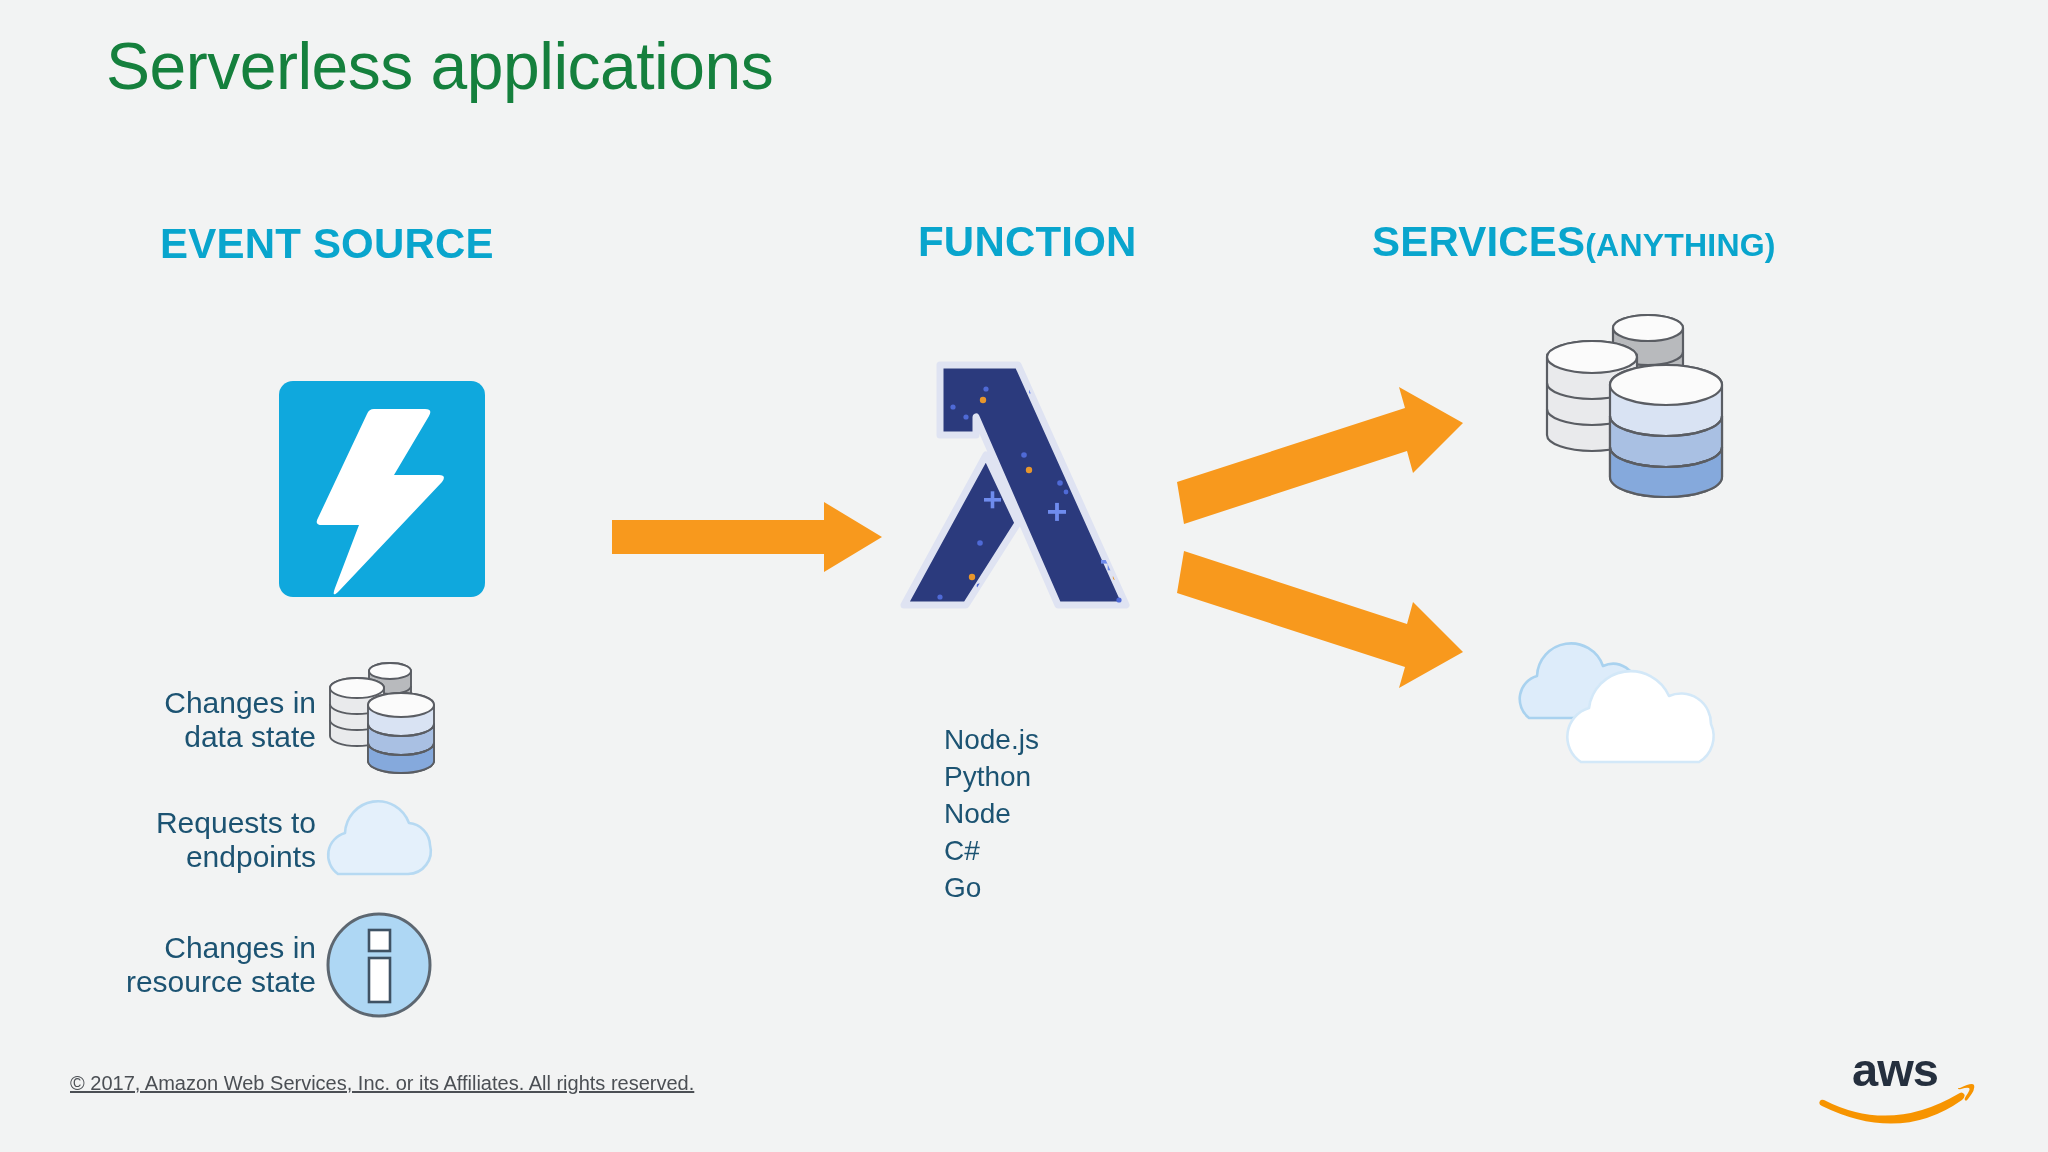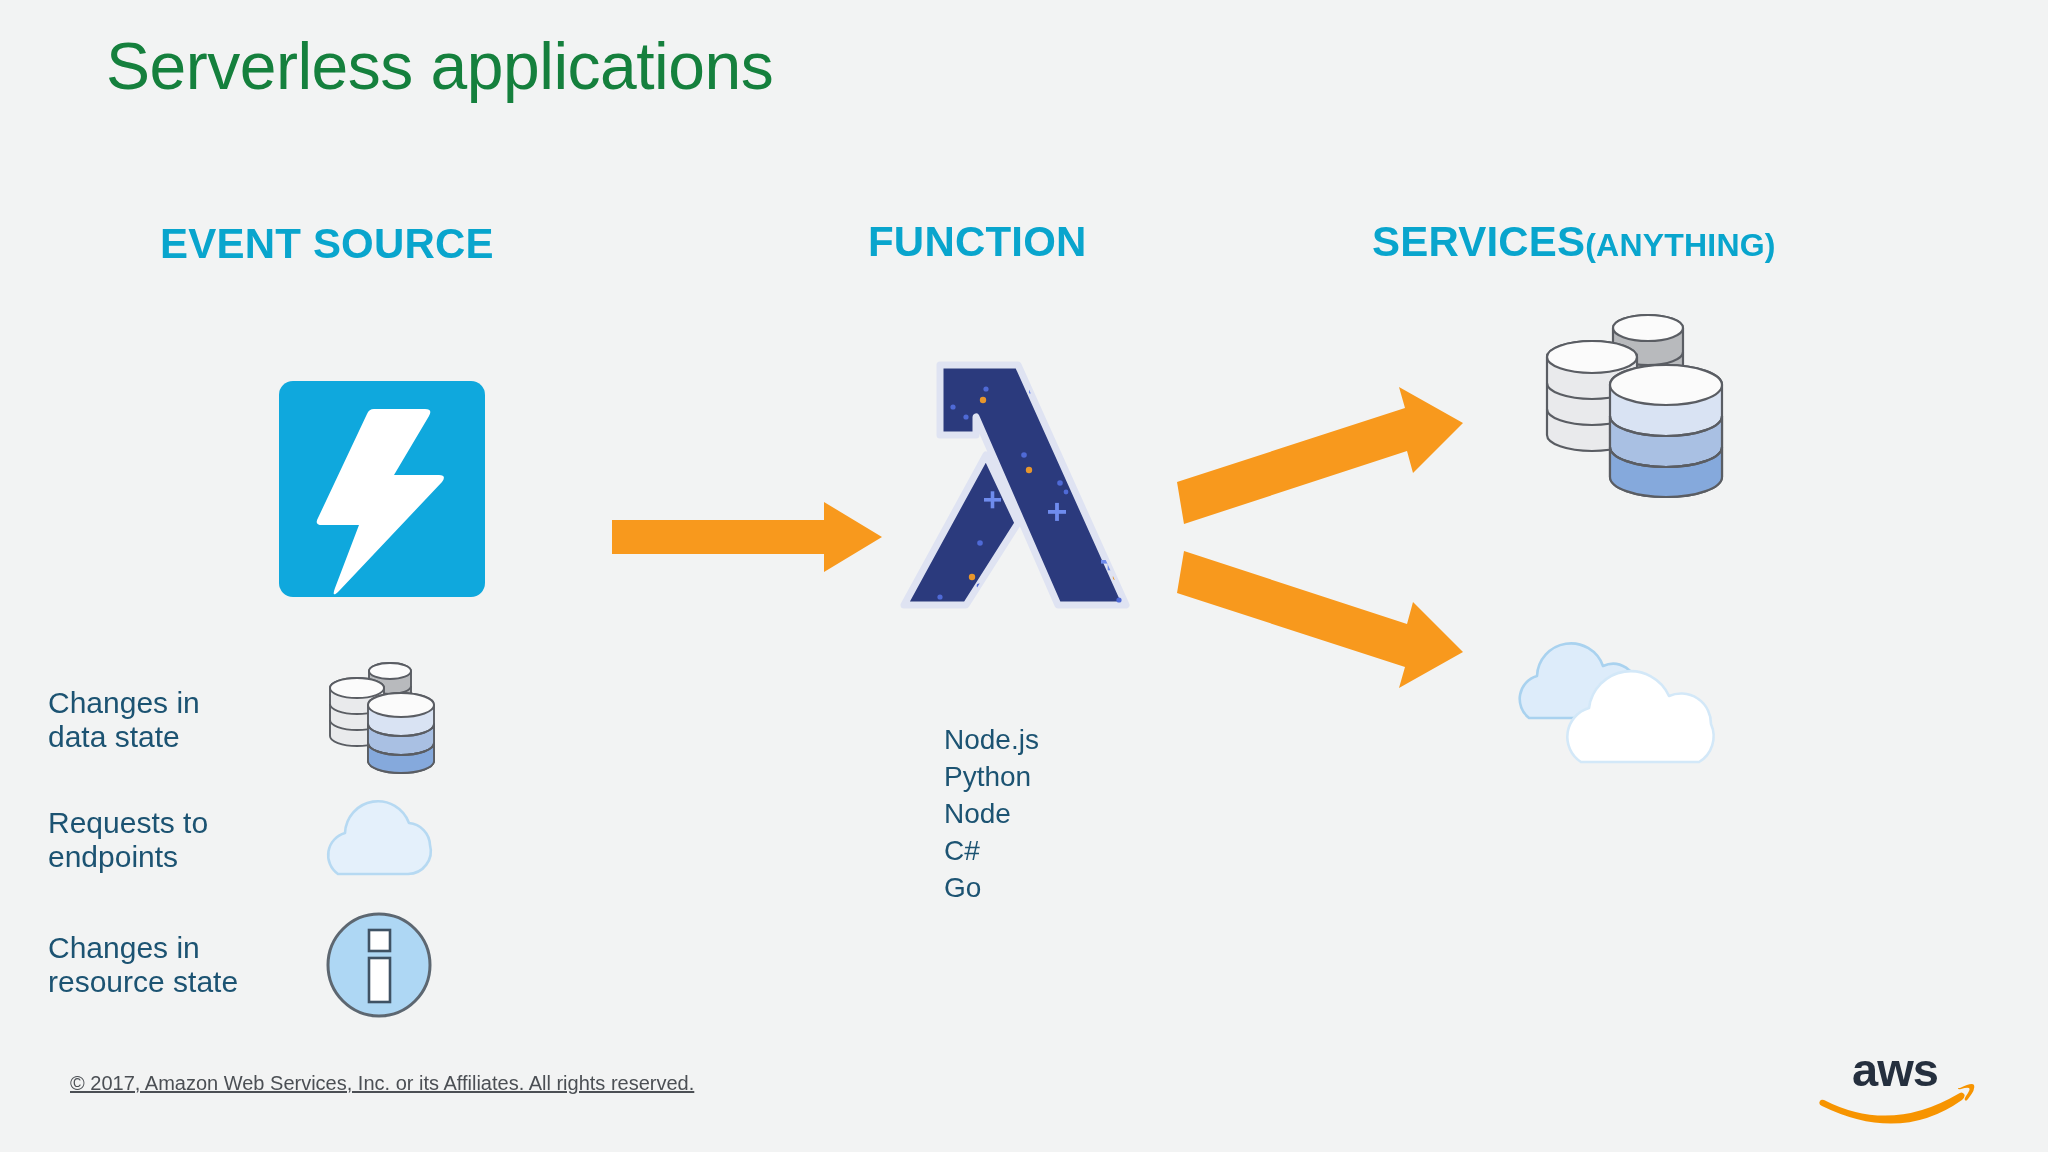--- a/index.html
+++ b/index.html
@@ -35,21 +35,21 @@
   
   .col-header {
     position: absolute;
     font-size: 42px;
     font-weight: 700;
     color: #09a5cd;
     white-space: nowrap;
     letter-spacing: 0.2px;
   }
   #hdr-event  { left: 160px;  top: 220px; }
-  #hdr-func   { left: 868px;  top: 218px; }
+  #hdr-func   { left: 918px;  top: 218px; }
   #hdr-svc    { left: 1372px; top: 218px; }
   .hdr-sub {
     font-size: 32px;
     font-weight: 700;
     letter-spacing: 0.2px;
   }
 
   
   #event-icon {
     position: absolute;
@@ -105,20 +105,21 @@
     top: 610px;
     width: 250px;
     height: 160px;
   }
 
   
   .bullet-row {
     position: absolute;
     display: flex;
     align-items: center;
+    text-align: right;
   }
   .bullet-label {
     font-size: 30px;
     line-height: 1.12;
     color: #1c5372;
     font-weight: 400;
     width: 268px;
   }
   .bullet-icon {
     width: 130px;

